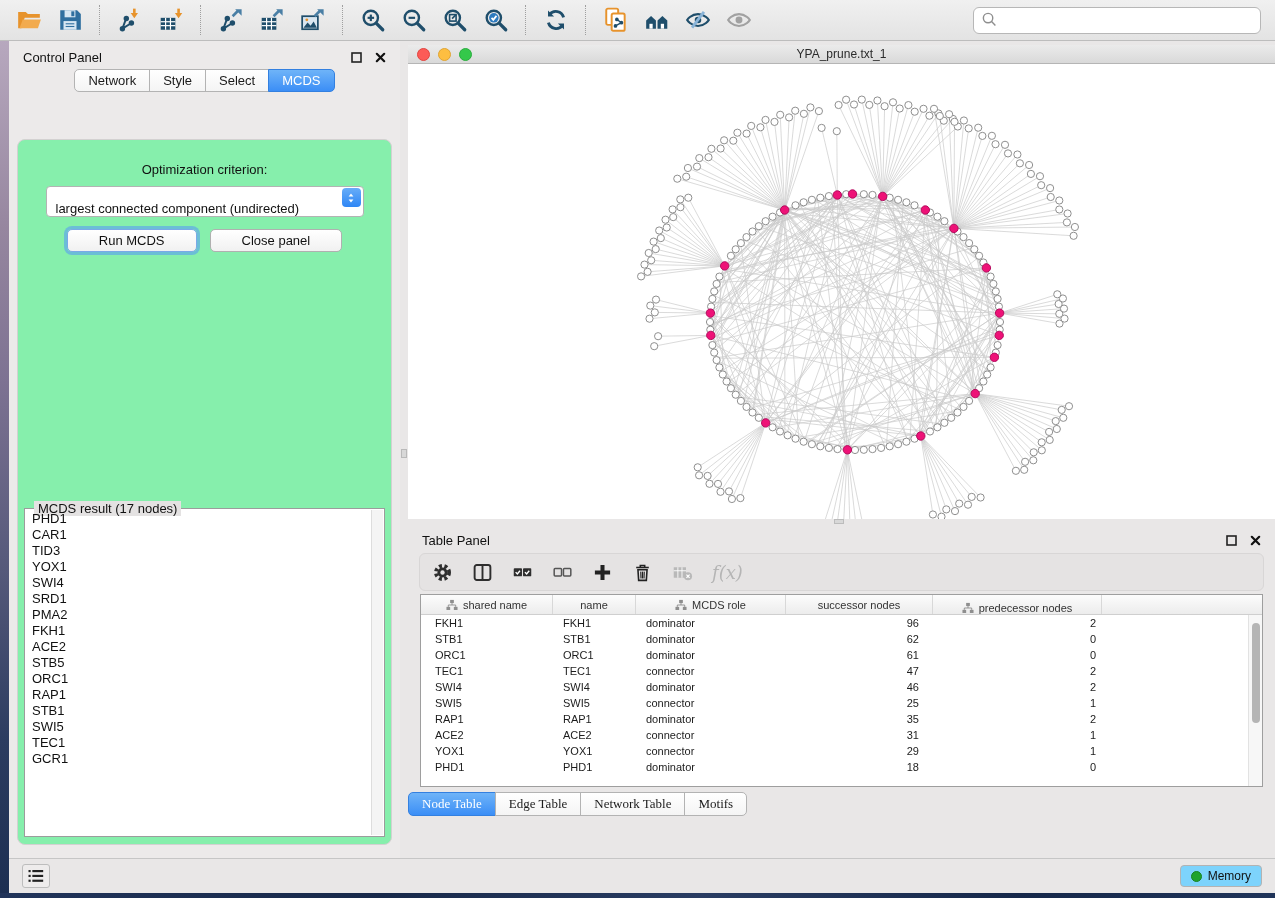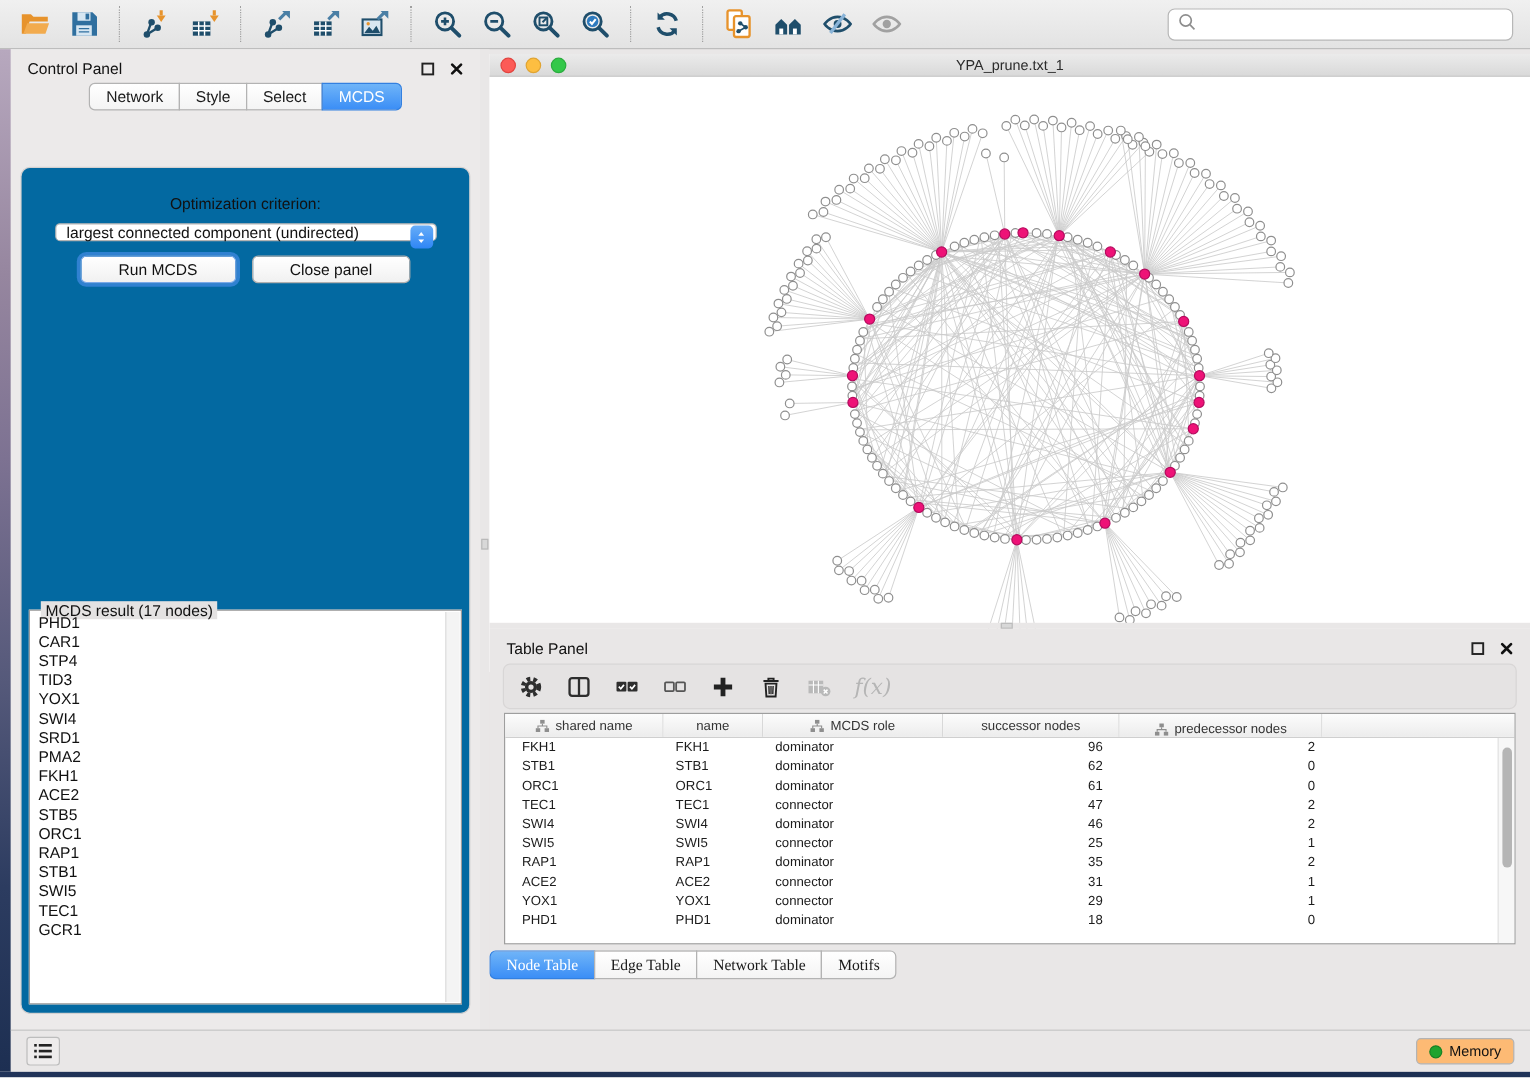--- a/index.html
+++ b/index.html
@@ -29,24 +29,24 @@
   .panel-titlebar { display:flex; align-items:center; padding:8px 12px 4px 14px; font-size:13px; color:#111; }
   .panel-titlebar .title { flex:1; }
   .mini-btn { width:16px; height:16px; display:flex; align-items:center; justify-content:center; background:none; border:none; margin-left:8px; }
   .seg { display:flex; justify-content:center; }
   .seg-item { font-size:13px; color:#1a1a1a; background:linear-gradient(#ffffff,#f4f4f4);
     border:1px solid #b3b3b3; padding:3px 13px; margin-left:-1px; cursor:default; white-space:nowrap; }
   .seg-item:first-child { border-radius:5px 0 0 5px; margin-left:0; }
   .seg-item:last-child { border-radius:0 5px 5px 0; }
   .seg-item.sel { background:linear-gradient(#6fb4f8,#3b8ef6); border-color:#3380e0; color:#fff; }
   .cp-body { position:absolute; left:8px; right:8px; top:98px; bottom:13px;
-    background:#0369a1; border:1px solid #d3d1d1; border-radius:8px; }
+    background:#86efac; border:1px solid #d3d1d1; border-radius:8px; }
   .opt-label { text-align:center; font-size:13px; color:#111; margin-top:22px; }
-  .dropdown { position:relative; width:318px; height:15px; margin:9px auto 0; background:#fff;
-    border:1px solid #b3b3b3; border-radius:4px; display:flex; align-items:center; font-size:13px; padding:0 26px 0 9px; color:#111; }
+  .dropdown { position:relative; width:318px; height:31px; margin:9px auto 0; background:#fff;
+    border:1px solid #b3b3b3; border-radius:4px; display:flex; align-items:flex-end; font-size:13px; padding:0 26px 0 9px; color:#111; }
   .dropdown .stepper { position:absolute; right:2px; top:1px; width:19px; height:19px; border-radius:4px;
     background:linear-gradient(#67adf8,#2f86f5); display:flex; align-items:center; justify-content:center; }
   .btn-row { display:flex; justify-content:center; gap:13px; margin-top:12px; }
   .mac-btn { font-size:13px; color:#111; padding:3px 31px; background:linear-gradient(#ffffff,#f1f1f1);
     border:1px solid #b0b0b0; border-radius:5px; }
   .mac-btn.focused { box-shadow:0 0 0 3px rgba(85,150,250,.55); border-color:#7aa9e8; }
   .result-group { position:absolute; left:6px; right:6px; top:368px; bottom:7px;
     border:1px solid #9c9c9c; background:#fff; }
   .result-legend { position:absolute; top:-8px; left:9px; background:#e4e2e2; padding:0 4px; font-size:13px; color:#111; }
   .result-list { position:absolute; inset:2px 14px 2px 2px; overflow:hidden; }
@@ -92,21 +92,21 @@
   .tbl-scroll { position:absolute; top:20px; right:0; bottom:0; width:14px; background:#f7f7f7; border-left:1px solid #e2e2e2; }
   .tbl-thumb { position:absolute; top:8px; left:3px; width:8px; height:100px; background:#b5b5b5; border-radius:4px; }
   .tp-tabs { margin-top:5px; display:flex; justify-content:flex-start;font-family:Liberation Serif, serif; }
 
   
   .status-bar { position:absolute; left:9px; top:858px; width:1266px; height:35px; background:#e9e7e7;
     border-top:1px solid #c6c6c6; display:flex; align-items:center; padding:0 13px; }
   .list-btn { width:28px; height:24px; border:1px solid #bdbdbd; border-radius:3px; background:#eeecec;
     display:flex; align-items:center; justify-content:center; }
   .memory-btn { margin-left:auto; display:flex; align-items:center; gap:6px; font-size:12px; color:#111;
-    border:1px solid #b3b3b3; border-radius:4px; background:#fdba74; padding:3px 10px; }
+    border:1px solid #b3b3b3; border-radius:4px; background:#7dd3fc; padding:3px 10px; }
   .memory-dot { width:11px; height:11px; border-radius:50%; background:#1fa32e; border:1px solid #178224; }
 </style>
 </head>
 <body>
 
 <div class="screen">
 
   <div class="toolbar">
     <div class="tb-items" id="tb-items">
         <button class="tb-btn" style="opacity: 1;">
@@ -311,21 +311,20 @@
       </div>
       <div class="btn-row">
         <button class="mac-btn focused">Run MCDS</button>
         <button class="mac-btn">Close panel</button>
       </div>
       <div class="result-group">
         <span class="result-legend">MCDS result (17 nodes)</span>
         <div class="result-list" id="mcds-list">
             <div>PHD1</div>
             <div>CAR1</div>
-            <div>STP4</div>
             <div>TID3</div>
             <div>YOX1</div>
             <div>SWI4</div>
             <div>SRD1</div>
             <div>PMA2</div>
             <div>FKH1</div>
             <div>ACE2</div>
             <div>STB5</div>
             <div>ORC1</div>
             <div>RAP1</div>

